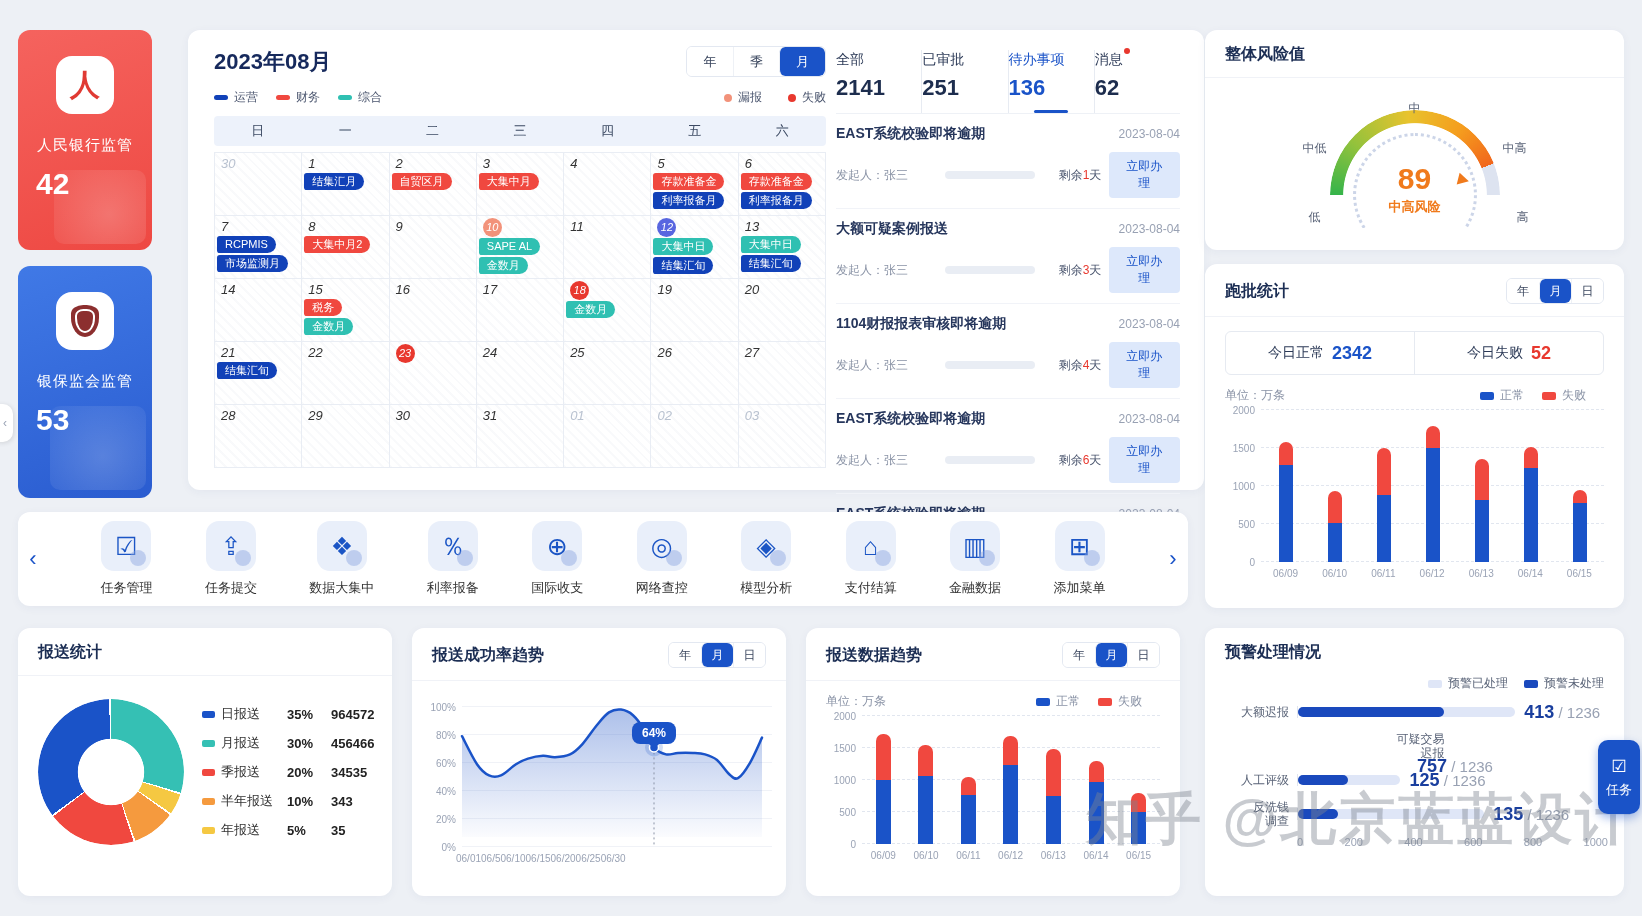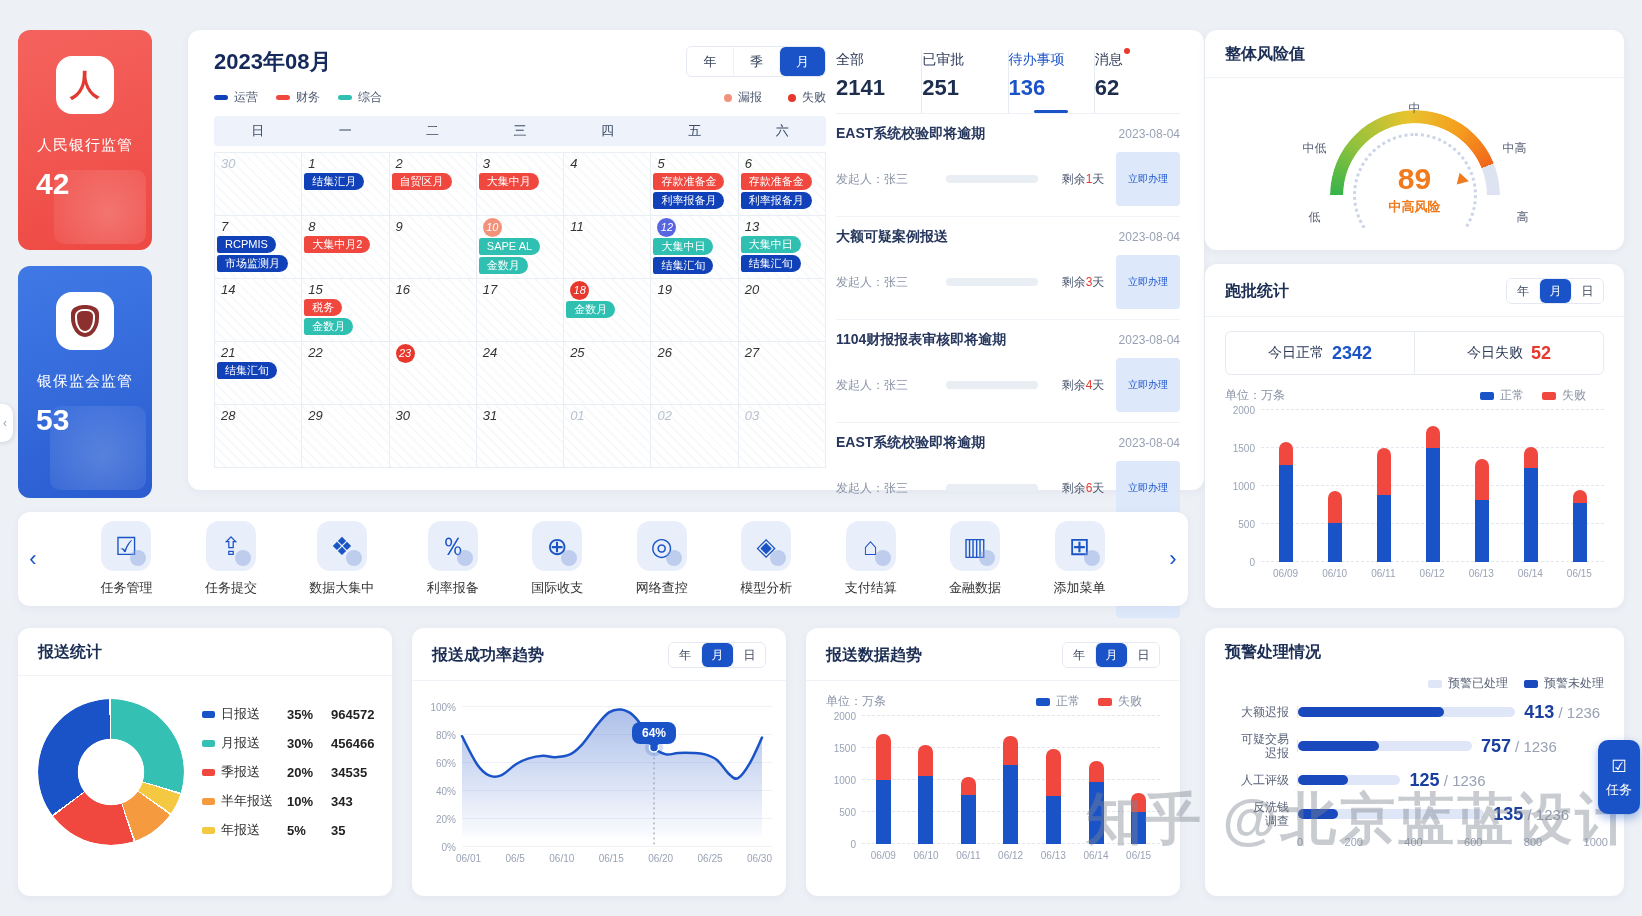--- a/index.html
+++ b/index.html
@@ -62,21 +62,21 @@
   .task-item:last-child{border-bottom:0;}
   .ti-top{display:flex;align-items:center;}
   .ti-title{font-size:14px;font-weight:bold;color:#26365c;}
   .ti-date{margin-left:auto;font-size:12px;color:#98a1b3;}
   .ti-bot{display:flex;align-items:center;margin-top:9px;}
   .ti-owner{font-size:12px;color:#8a93a6;width:110px;}
   .ti-track{width:92px;height:8px;border-radius:4px;background:#e9edf4;overflow:hidden;}
   .ti-fill{height:100%;border-radius:4px;}
   .ti-remain{font-size:12px;color:#4a556e;margin-left:16px;width:58px;text-align:center;}
   .ti-remain b{color:#e8382e;font-weight:normal;}
-  .ti-btn{margin-left:auto;background:#dde8fb;color:#1a53c8;font-size:10px;border:0;border-radius:4px;padding:20px 12px;cursor:pointer;}
+  .ti-btn{margin-left:auto;background:#dde8fb;color:#1a53c8;font-size:12px;border:0;border-radius:4px;padding:6px 12px;cursor:pointer;}
 
   
   #risk-panel{left:1205px;top:30px;width:419px;height:220px;}
   .gauge{position:relative;width:240px;height:128px;margin:22px auto 0;overflow:hidden;}
   .g-arc{position:absolute;left:35px;top:10px;width:170px;height:170px;border-radius:50%;
     background:conic-gradient(from 270deg,#35b44a 0deg,#93c23c 40deg,#e8c32d 85deg,#f59d1e 125deg,#f1661c 158deg,#dde3f0 158deg,#dde3f0 180deg,transparent 180deg);
     -webkit-mask:radial-gradient(closest-side,transparent 84%,#000 85%);mask:radial-gradient(closest-side,transparent 84%,#000 85%);}
   .g-ticks{position:absolute;left:58px;top:33px;width:124px;height:124px;border-radius:50%;border:3px dotted #ccd5e8;}
   .g-label{position:absolute;font-size:12px;color:#5a6478;}
   .g-low{left:14px;bottom:2px;} .g-midlow{left:8px;top:40px;} .g-mid{left:50%;top:0;transform:translateX(-50%);}
@@ -124,21 +124,21 @@
   .dl-row .nm{width:66px;}
   .dl-row .pc{width:44px;font-weight:bold;color:#222;}
   .dl-row .vl{font-weight:bold;color:#222;}
 
   #success-panel{left:412px;top:628px;width:374px;height:268px;}
   .line-wrap{position:relative;margin:16px 14px 0 50px;height:150px;}
   .line-grid{position:absolute;left:0;right:0;border-top:1px solid #f0f2f7;}
   .line-ylab{position:absolute;left:-40px;width:34px;text-align:right;font-size:10px;color:#9aa3b5;transform:translateY(-50%);}
   .tooltip{position:absolute;background:#1a53c8;color:#fff;font-size:12px;font-weight:bold;padding:4px 10px;border-radius:8px;transform:translateX(-50%);}
   .tooltip::after{content:"";position:absolute;left:50%;bottom:-5px;transform:translateX(-50%);border-left:5px solid transparent;border-right:5px solid transparent;border-top:5px solid #1a53c8;}
-  .line-xlabs{display:flex;justify-content:space-between;margin:6px 14px 0 44px;font-size:10px;color:#9aa3b5;}
+  .line-xlabs{display:flex;justify-content:flex-start;margin:6px 14px 0 44px;font-size:10px;color:#9aa3b5;}
 
   #datatrend-panel{left:806px;top:628px;width:374px;height:268px;}
   #alerts-panel{left:1205px;top:628px;width:419px;height:268px;}
   .al-legend{display:flex;justify-content:flex-end;margin:12px 20px 2px;font-size:12px;color:#5a6478;}
   .al-legend .lg-item{margin-left:16px;margin-right:0;}
   .al-rows{margin:4px 16px 0 20px;}
   .al-row{display:flex;align-items:center;margin:9px 0;}
   .al-lab{width:64px;text-align:right;font-size:12px;color:#5a6478;line-height:14px;margin-right:8px;}
   .al-barzone{flex:1;position:relative;height:12px;border-left:1px solid #dfe4ee;}
   .al-track{position:absolute;left:0;top:1px;height:10px;border-radius:5px;background:#dfe6f7;}
@@ -667,21 +667,21 @@
       </div>
     <div class="al-rows" id="al-rows">
         <div class="al-row" style="margin: 13px 0px;">
           <div class="al-lab">大额迟报</div>
           <div class="al-barzone">
             <div class="al-track" style="width: 70%;"></div>
             <div class="al-fill" style="width: 47%;"></div>
             <div class="al-val" style="left: 73%;"><b>413</b> / 1236</div>
           </div>
         </div>
-        <div class="al-row" style="margin: 5px 0px;">
+        <div class="al-row" style="margin: 5px 0px; flex-direction: column;">
           <div class="al-lab">可疑交易<br>迟报</div>
           <div class="al-barzone">
             <div class="al-track" style="width: 56%;"></div>
             <div class="al-fill" style="width: 26%;"></div>
             <div class="al-val" style="left: 59%;"><b>757</b> / 1236</div>
           </div>
         </div>
         <div class="al-row" style="margin: 13px 0px;">
           <div class="al-lab">人工评级</div>
           <div class="al-barzone">

